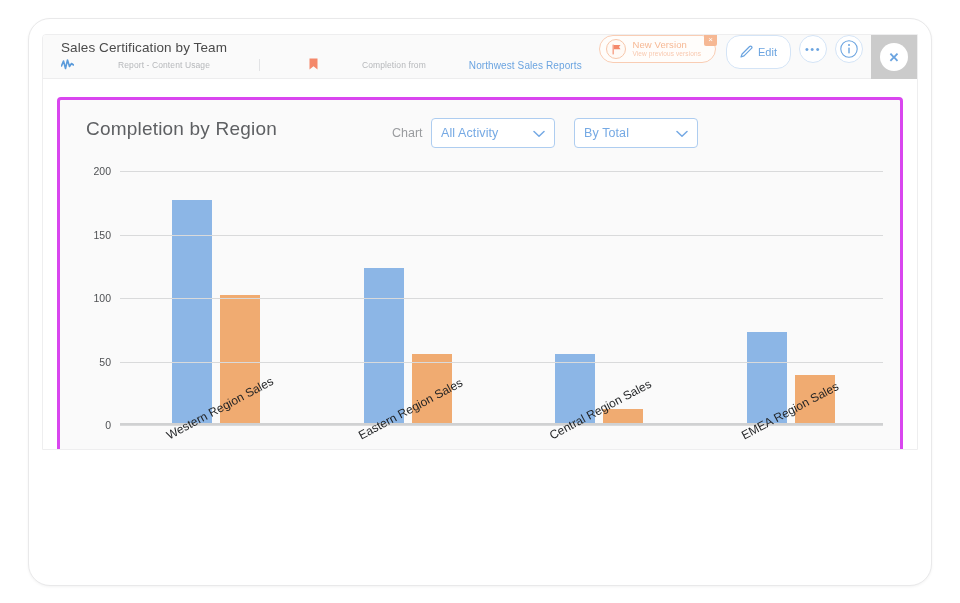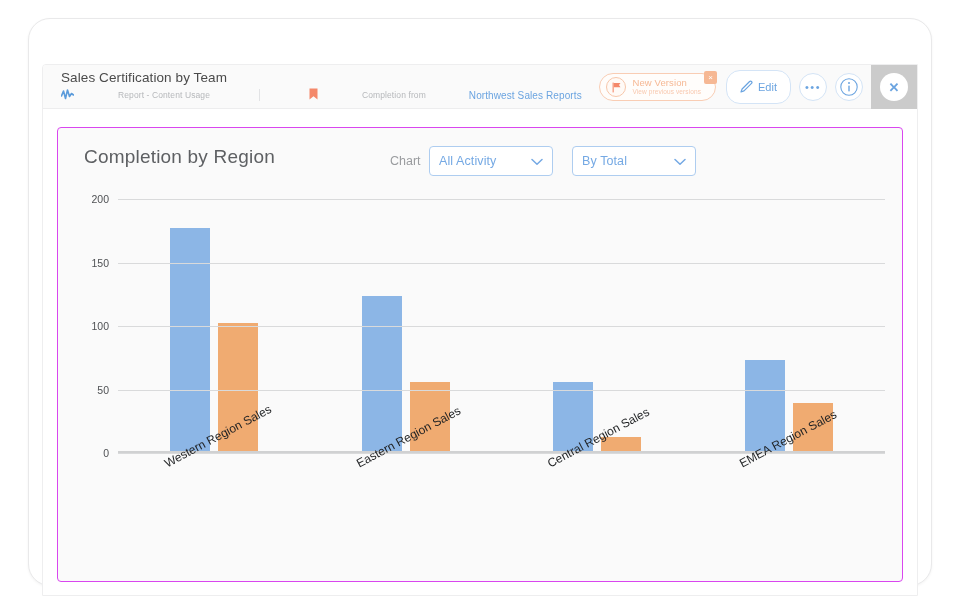--- a/index.html
+++ b/index.html
@@ -24,26 +24,25 @@
     border-radius: 22px;
     background: #ffffff;
     box-shadow: 0 1px 3px rgba(0,0,0,0.05);
   }
 
   .window {
     position: absolute;
     left: 42px;
     top: 34px;
     width: 876px;
-    height: 532px;
+    height: 416px;
     background: #ffffff;
     border: 1px solid #eeeeef;
     border-top-left-radius: 4px;
     overflow: hidden;
-    margin-top: 30px;
   }
 
   
   .header {
     position: relative;
     height: 44px;
     background: #fafafa;
     border-bottom: 1px solid #ededee;
   }
 
@@ -92,21 +91,20 @@
     letter-spacing: 0.1px;
   }
 
   
   .header-actions {
     position: absolute;
     right: 0;
     top: 0;
     height: 44px;
     display: flex;
-    align-items: center;
   }
 
   .new-version-badge {
     position: relative;
     display: flex;
     align-items: center;
     height: 28px;
     padding: 0 14px 0 6px;
     border: 1px solid #f9cdb4;
     border-radius: 14px;
@@ -220,21 +218,21 @@
     position: relative;
     height: 491px;
     background: #ffffff;
     padding: 18px 14px;
   }
 
   .card {
     position: relative;
     width: 100%;
     height: 100%;
-    border: 1px solid #d946ef;
+    border: 3px solid #d946ef;
     border-radius: 4px;
     background: #fafafa;
   }
 
   
   .chart-header {
     position: absolute;
     left: 0; top: 0;
     width: 100%;
     height: 62px;

